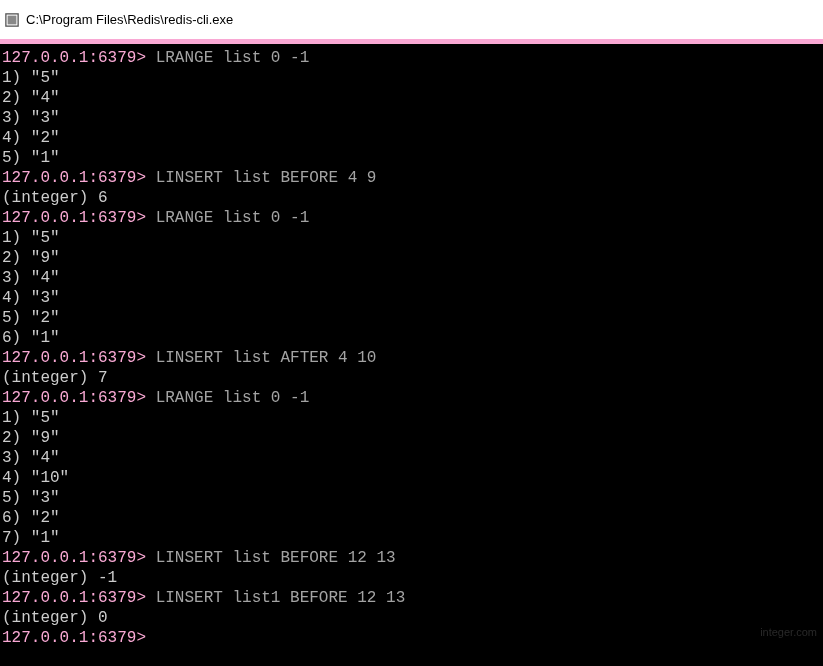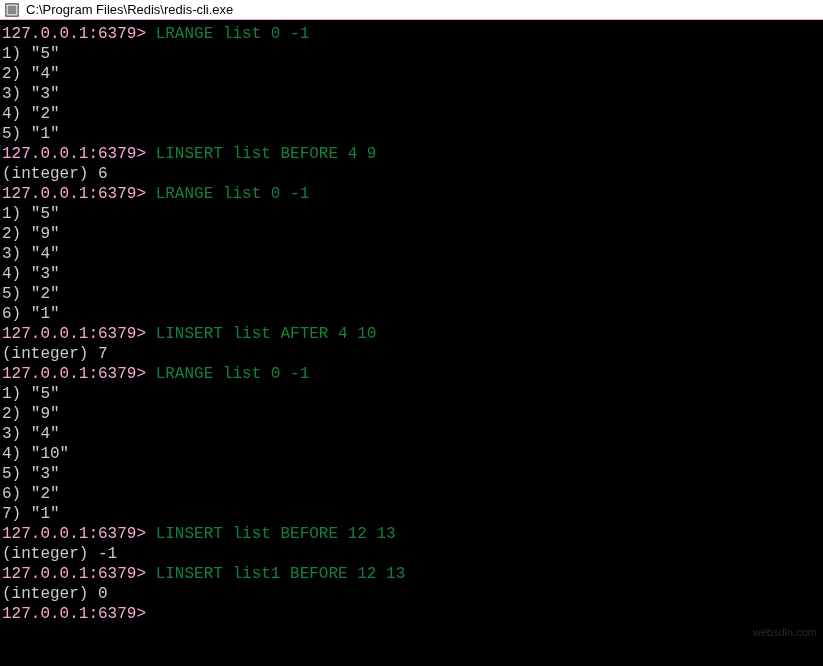--- a/index.html
+++ b/index.html
@@ -10,25 +10,25 @@
     body {
       font-family: Consolas, 'Courier New', monospace;
       font-size: 16px;
       background: #000;
       width: 823px;
       height: 666px;
       overflow: hidden;
     }
     .titlebar {
       background: #fff;
-      height: 20px;
+      height: 44px;
       display: flex;
       align-items: center;
       padding: 0 4px;
-      border-bottom: 1px solid #f9a8d4;
+      border-bottom: 5px solid #f9a8d4;
     }
     .titlebar-icon {
       width: 16px;
       height: 16px;
       margin-right: 6px;
       display: inline-flex;
       align-items: center;
       justify-content: center;
     }
     .titlebar-icon svg {
@@ -49,21 +49,21 @@
       white-space: pre;
       overflow: hidden;
     }
     .line {
       display: block;
     }
     .prompt {
       color: #f9a8d4;
     }
     .command {
-      color: #15803d;
+      color: #a3a3a3;
     }
     .output {
       color: #ccc;
     }
     .watermark {
       position: absolute;
       bottom: 28px;
       right: 6px;
       font-family: 'Segoe UI', Tahoma, sans-serif;
       font-size: 11px;
@@ -79,13 +79,13 @@
     <svg viewBox="0 0 16 16">
       <rect x="1" y="1" width="14" height="14" fill="none" stroke="#555" stroke-width="1.5"></rect>
       <rect x="3" y="3" width="10" height="10" fill="#888"></rect>
     </svg>
   </span>
   <span class="titlebar-text">C:\Program Files\Redis\redis-cli.exe</span>
 </div>
 
 <div class="terminal" id="terminal"><div class="line"><span class="prompt">127.0.0.1:6379&gt; </span><span class="command">LRANGE list 0 -1</span></div><div class="line"><span class="output">1) "5"</span></div><div class="line"><span class="output">2) "4"</span></div><div class="line"><span class="output">3) "3"</span></div><div class="line"><span class="output">4) "2"</span></div><div class="line"><span class="output">5) "1"</span></div><div class="line"><span class="prompt">127.0.0.1:6379&gt; </span><span class="command">LINSERT list BEFORE 4 9</span></div><div class="line"><span class="output">(integer) 6</span></div><div class="line"><span class="prompt">127.0.0.1:6379&gt; </span><span class="command">LRANGE list 0 -1</span></div><div class="line"><span class="output">1) "5"</span></div><div class="line"><span class="output">2) "9"</span></div><div class="line"><span class="output">3) "4"</span></div><div class="line"><span class="output">4) "3"</span></div><div class="line"><span class="output">5) "2"</span></div><div class="line"><span class="output">6) "1"</span></div><div class="line"><span class="prompt">127.0.0.1:6379&gt; </span><span class="command">LINSERT list AFTER 4 10</span></div><div class="line"><span class="output">(integer) 7</span></div><div class="line"><span class="prompt">127.0.0.1:6379&gt; </span><span class="command">LRANGE list 0 -1</span></div><div class="line"><span class="output">1) "5"</span></div><div class="line"><span class="output">2) "9"</span></div><div class="line"><span class="output">3) "4"</span></div><div class="line"><span class="output">4) "10"</span></div><div class="line"><span class="output">5) "3"</span></div><div class="line"><span class="output">6) "2"</span></div><div class="line"><span class="output">7) "1"</span></div><div class="line"><span class="prompt">127.0.0.1:6379&gt; </span><span class="command">LINSERT list BEFORE 12 13</span></div><div class="line"><span class="output">(integer) -1</span></div><div class="line"><span class="prompt">127.0.0.1:6379&gt; </span><span class="command">LINSERT list1 BEFORE 12 13</span></div><div class="line"><span class="output">(integer) 0</span></div><div class="line"><span class="prompt">127.0.0.1:6379&gt; </span><span class="command"></span></div></div>
 
-<div class="watermark">websdln.com</div>
+<div class="watermark">integer.com</div>
 
 </body></html>

